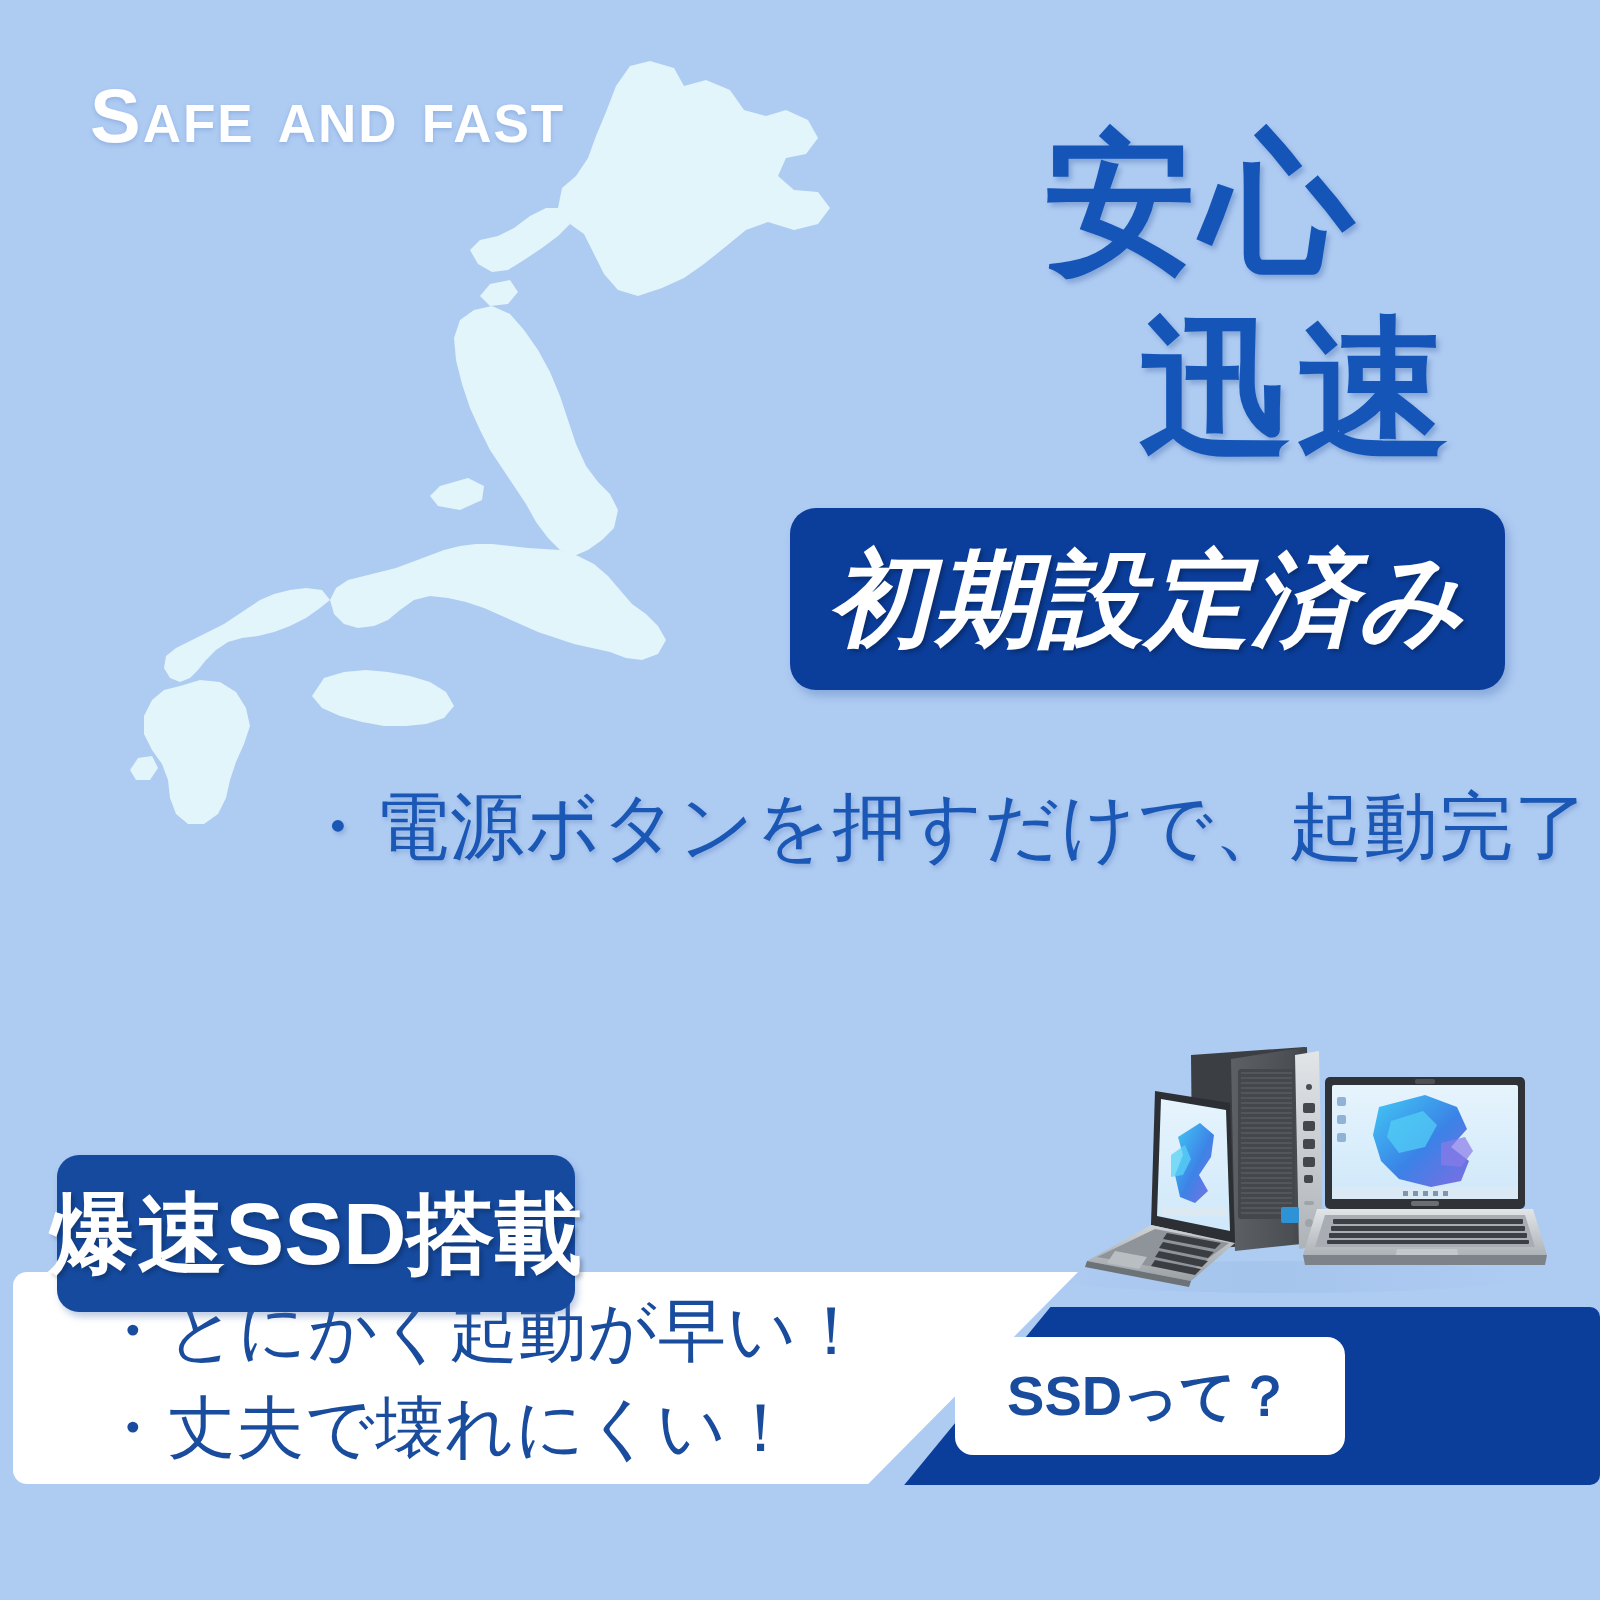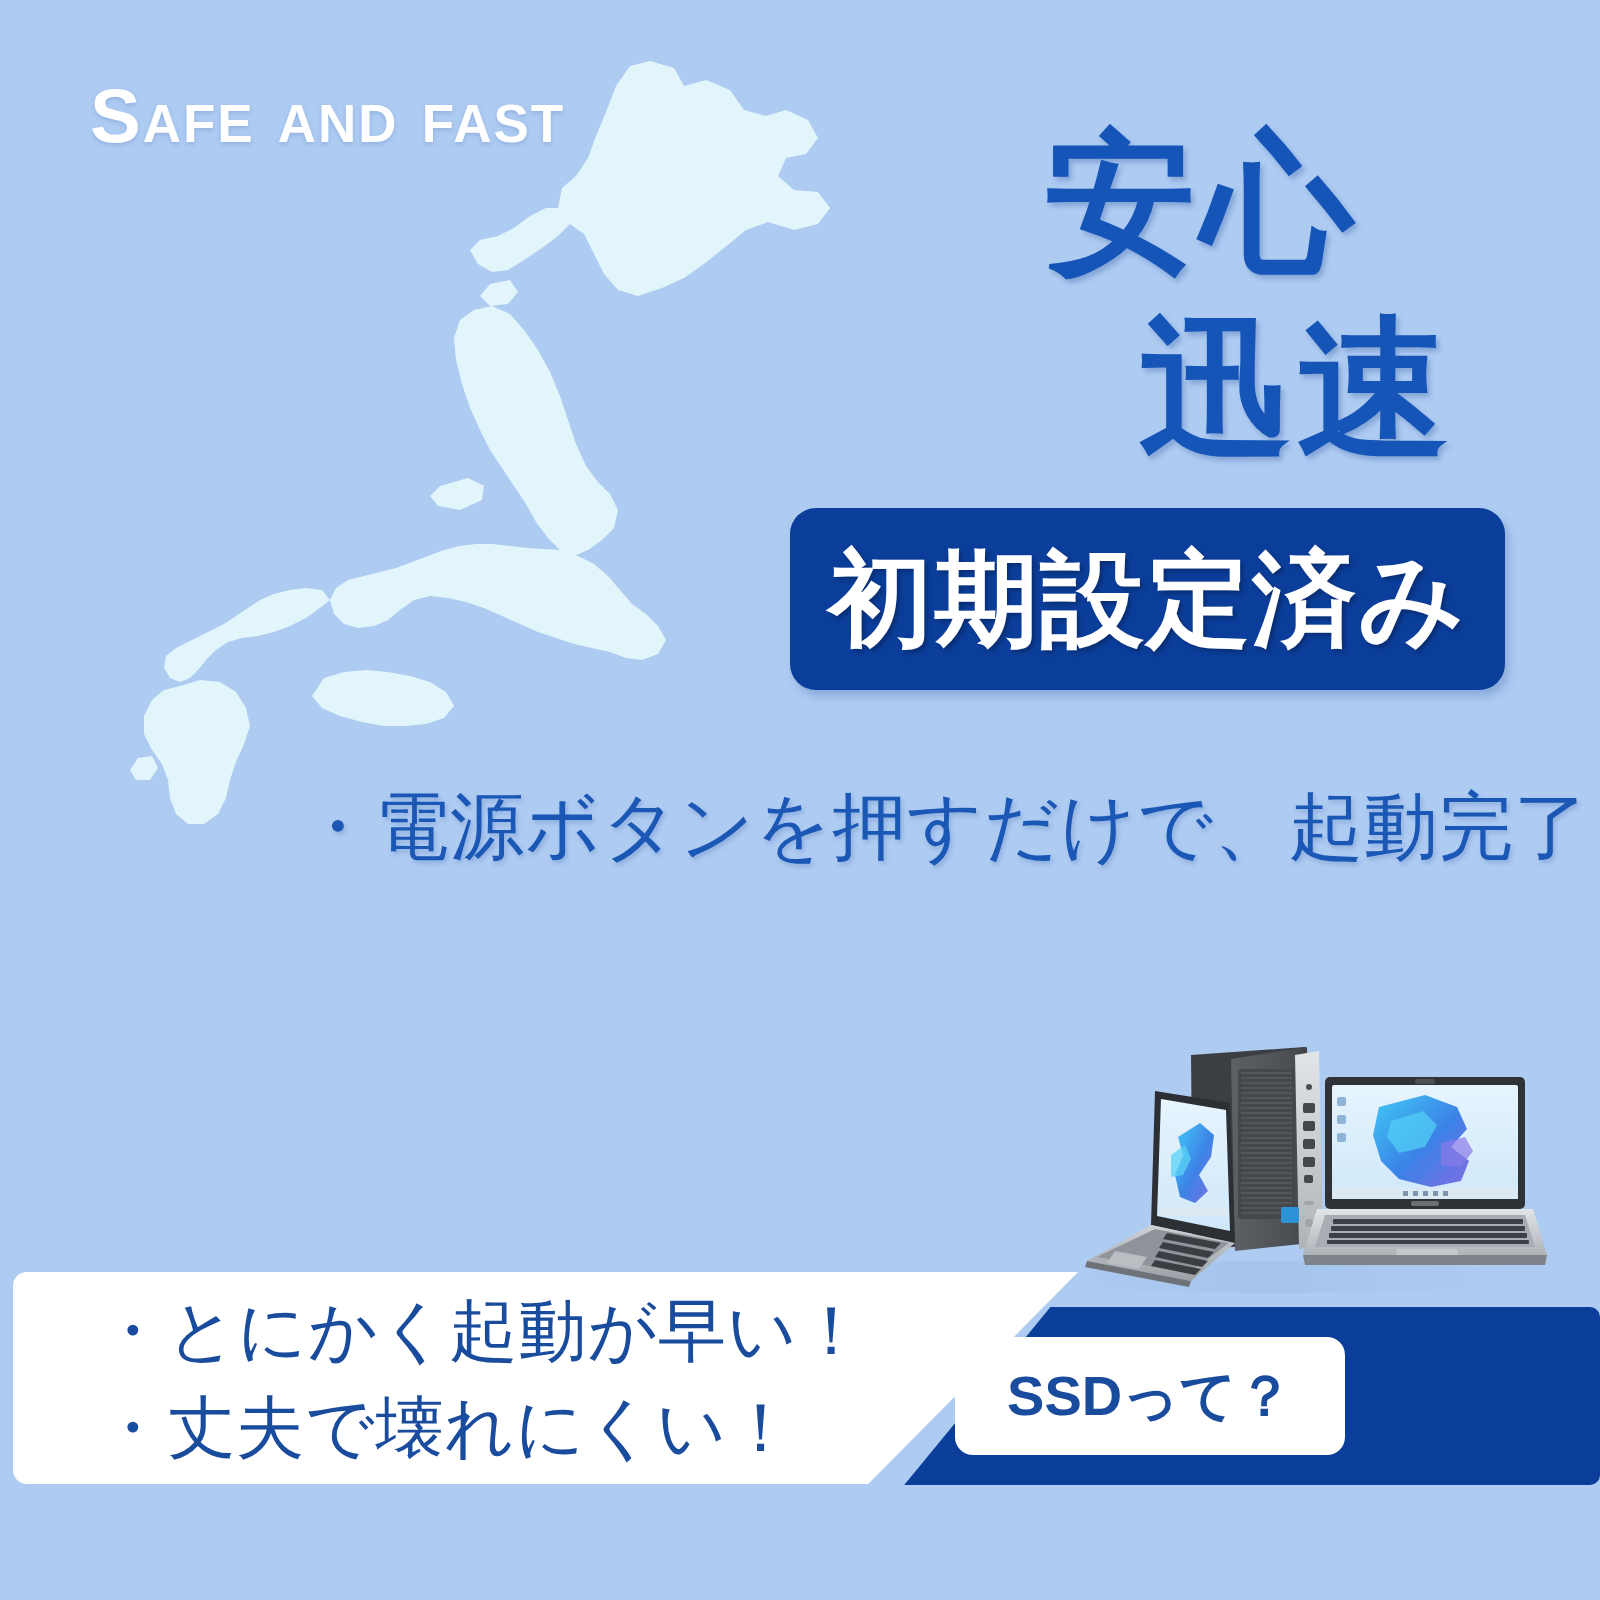--- a/index.html
+++ b/index.html
@@ -56,20 +56,21 @@
 
   
   #setup-done-badge {
     position:absolute;
     left:790px; top:508px;
     width:715px; height:182px;
     background:#0b3e9b;
     border-radius:26px;
     display:flex; align-items:center; justify-content:center;
     box-shadow:4px 6px 8px rgba(70,110,175,.35);
+    font-style:italic;
   }
   #setup-done-badge-label {
     color:#ffffff;
     font-size:104px;
     font-weight:bold;
     letter-spacing:2px;
     line-height:1;
     white-space:nowrap;
     text-shadow:3px 3px 4px rgba(0,0,0,.25);
   }
@@ -369,19 +370,22 @@
     </g>
   </svg>
 
   <div id="ssd-info-panel"></div>
 
   <div id="ssd-bullets">
     <div class="ssd-bullet">・とにかく起動が早い！</div>
     <div class="ssd-bullet">・丈夫で壊れにくい！</div>
   </div>
 
+  <div id="fast-ssd-badge">
+    <span id="fast-ssd-badge-label">爆速SSD搭載</span>
+  </div>
 
   <div id="ssd-question-panel"></div>
   <div id="ssd-question-chip">
     <span id="ssd-question-label">SSDって？</span>
   </div>
 
 </div>
 
 </body></html>

